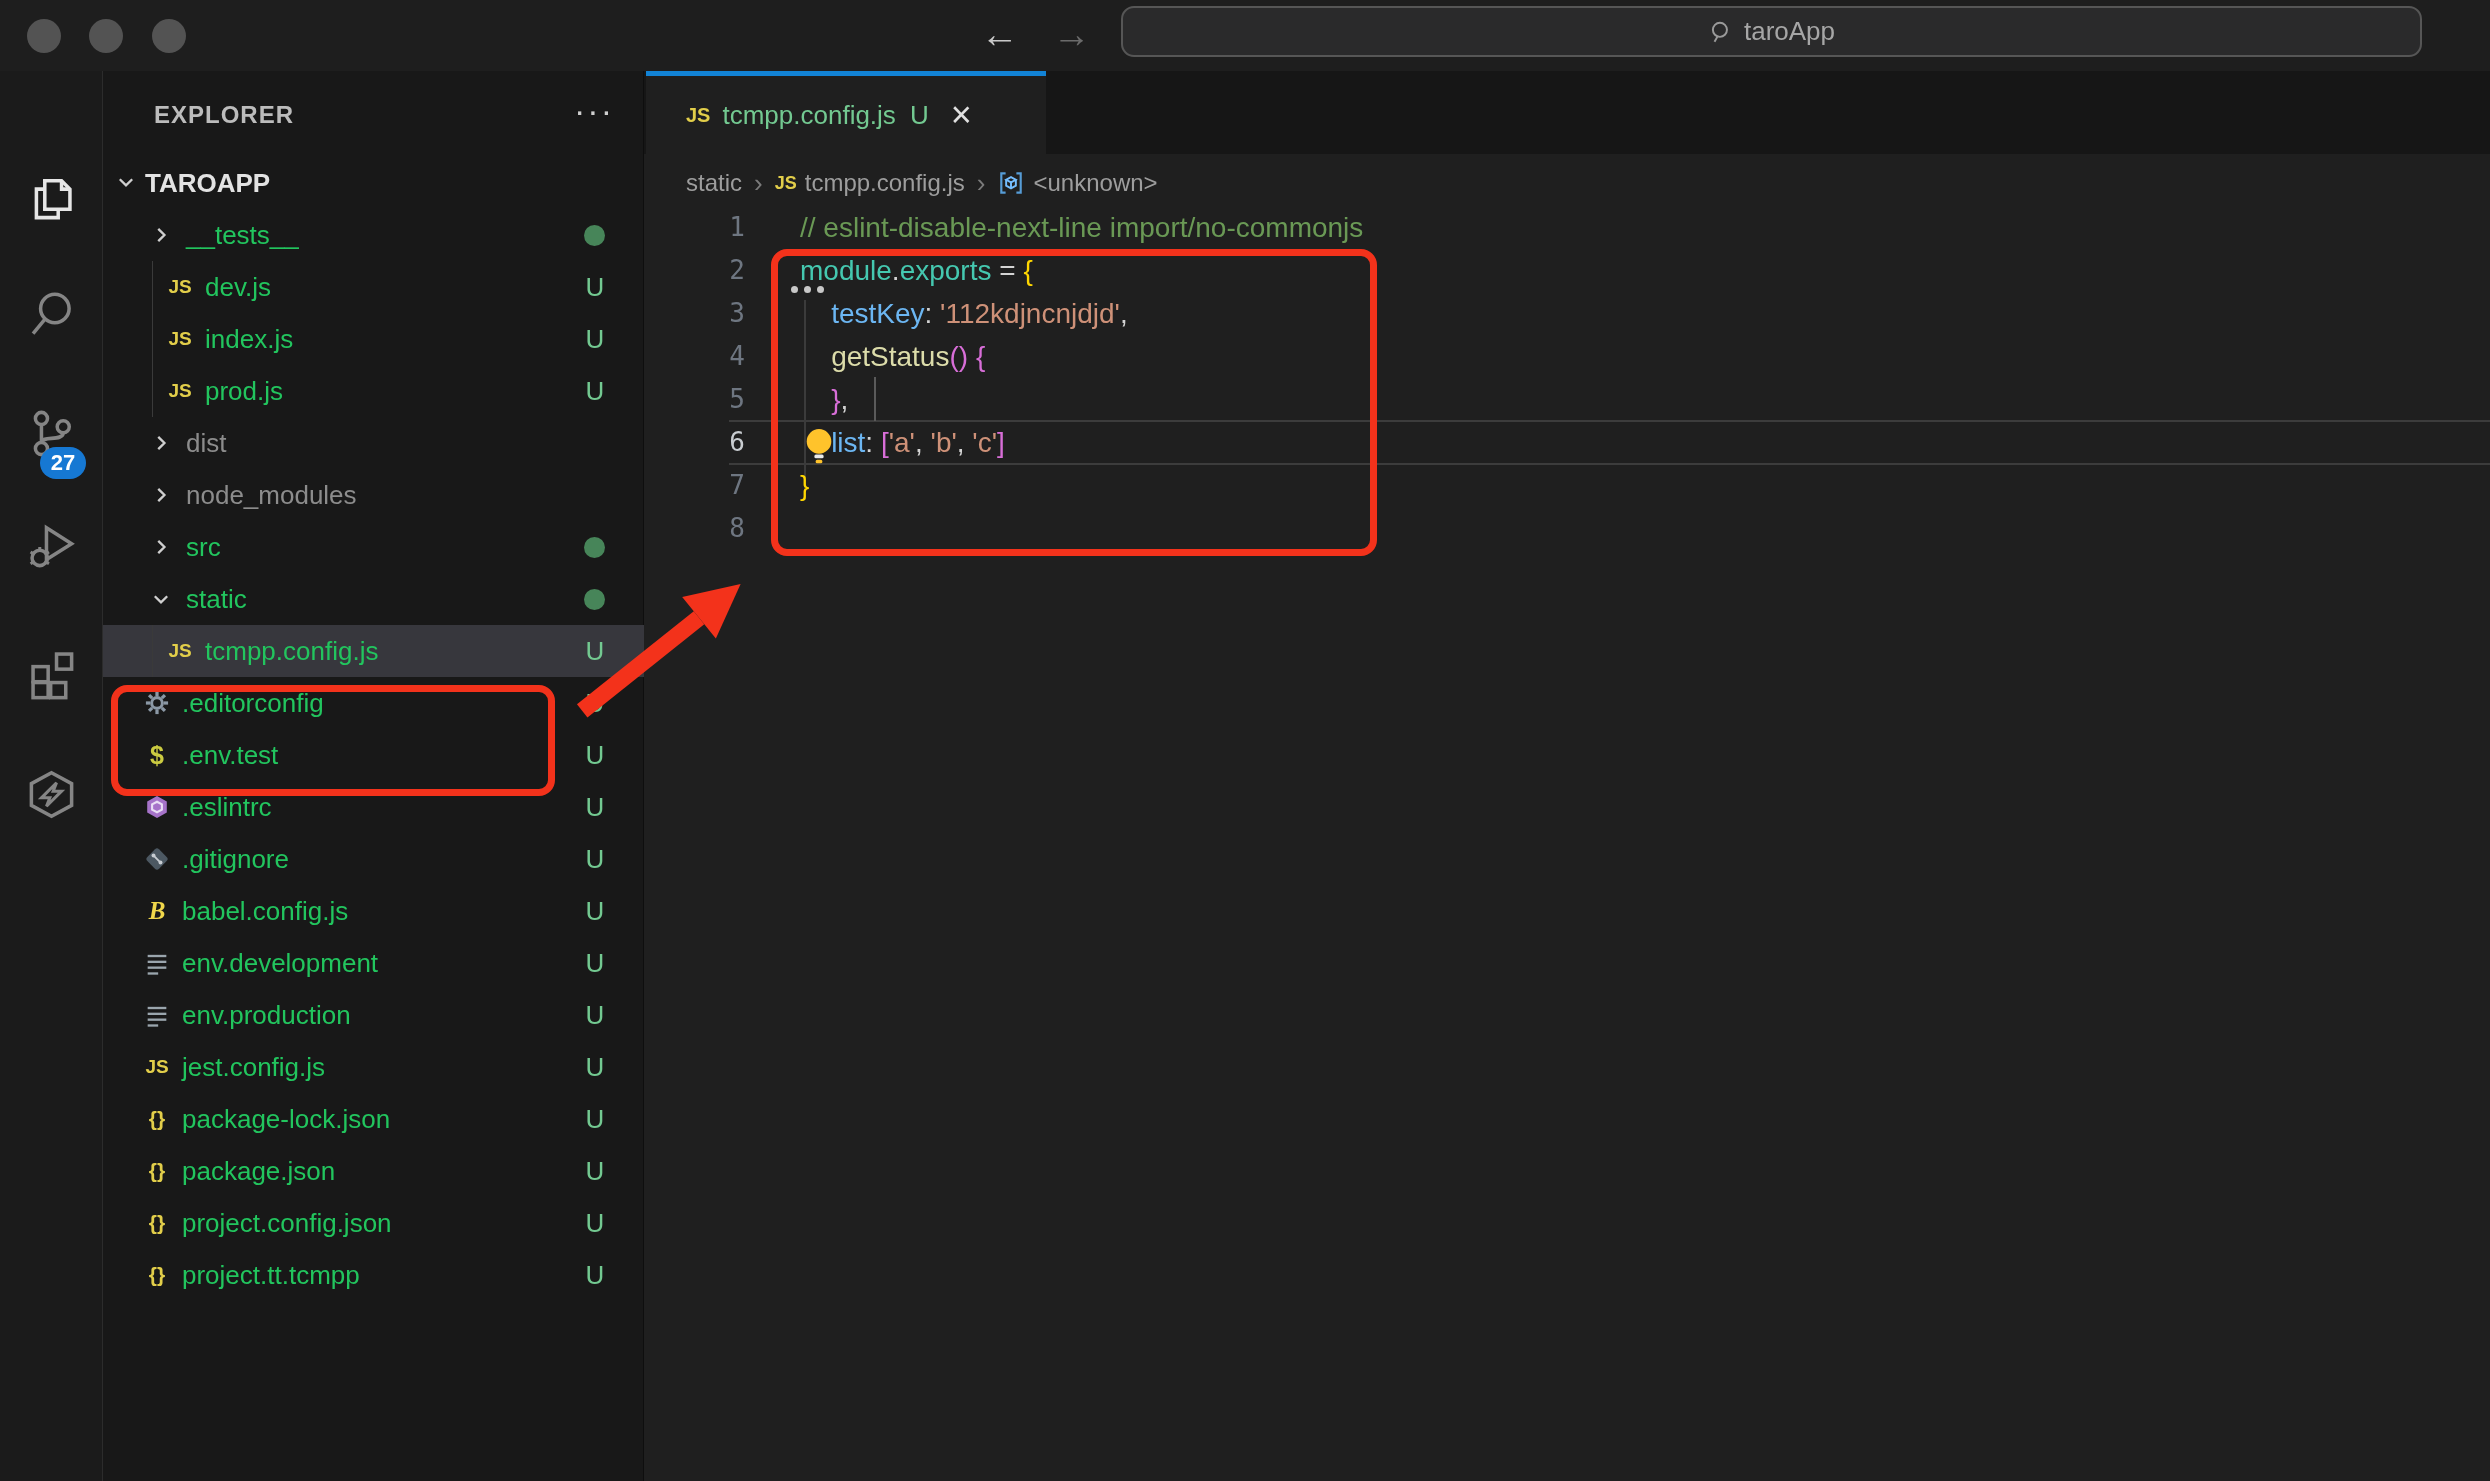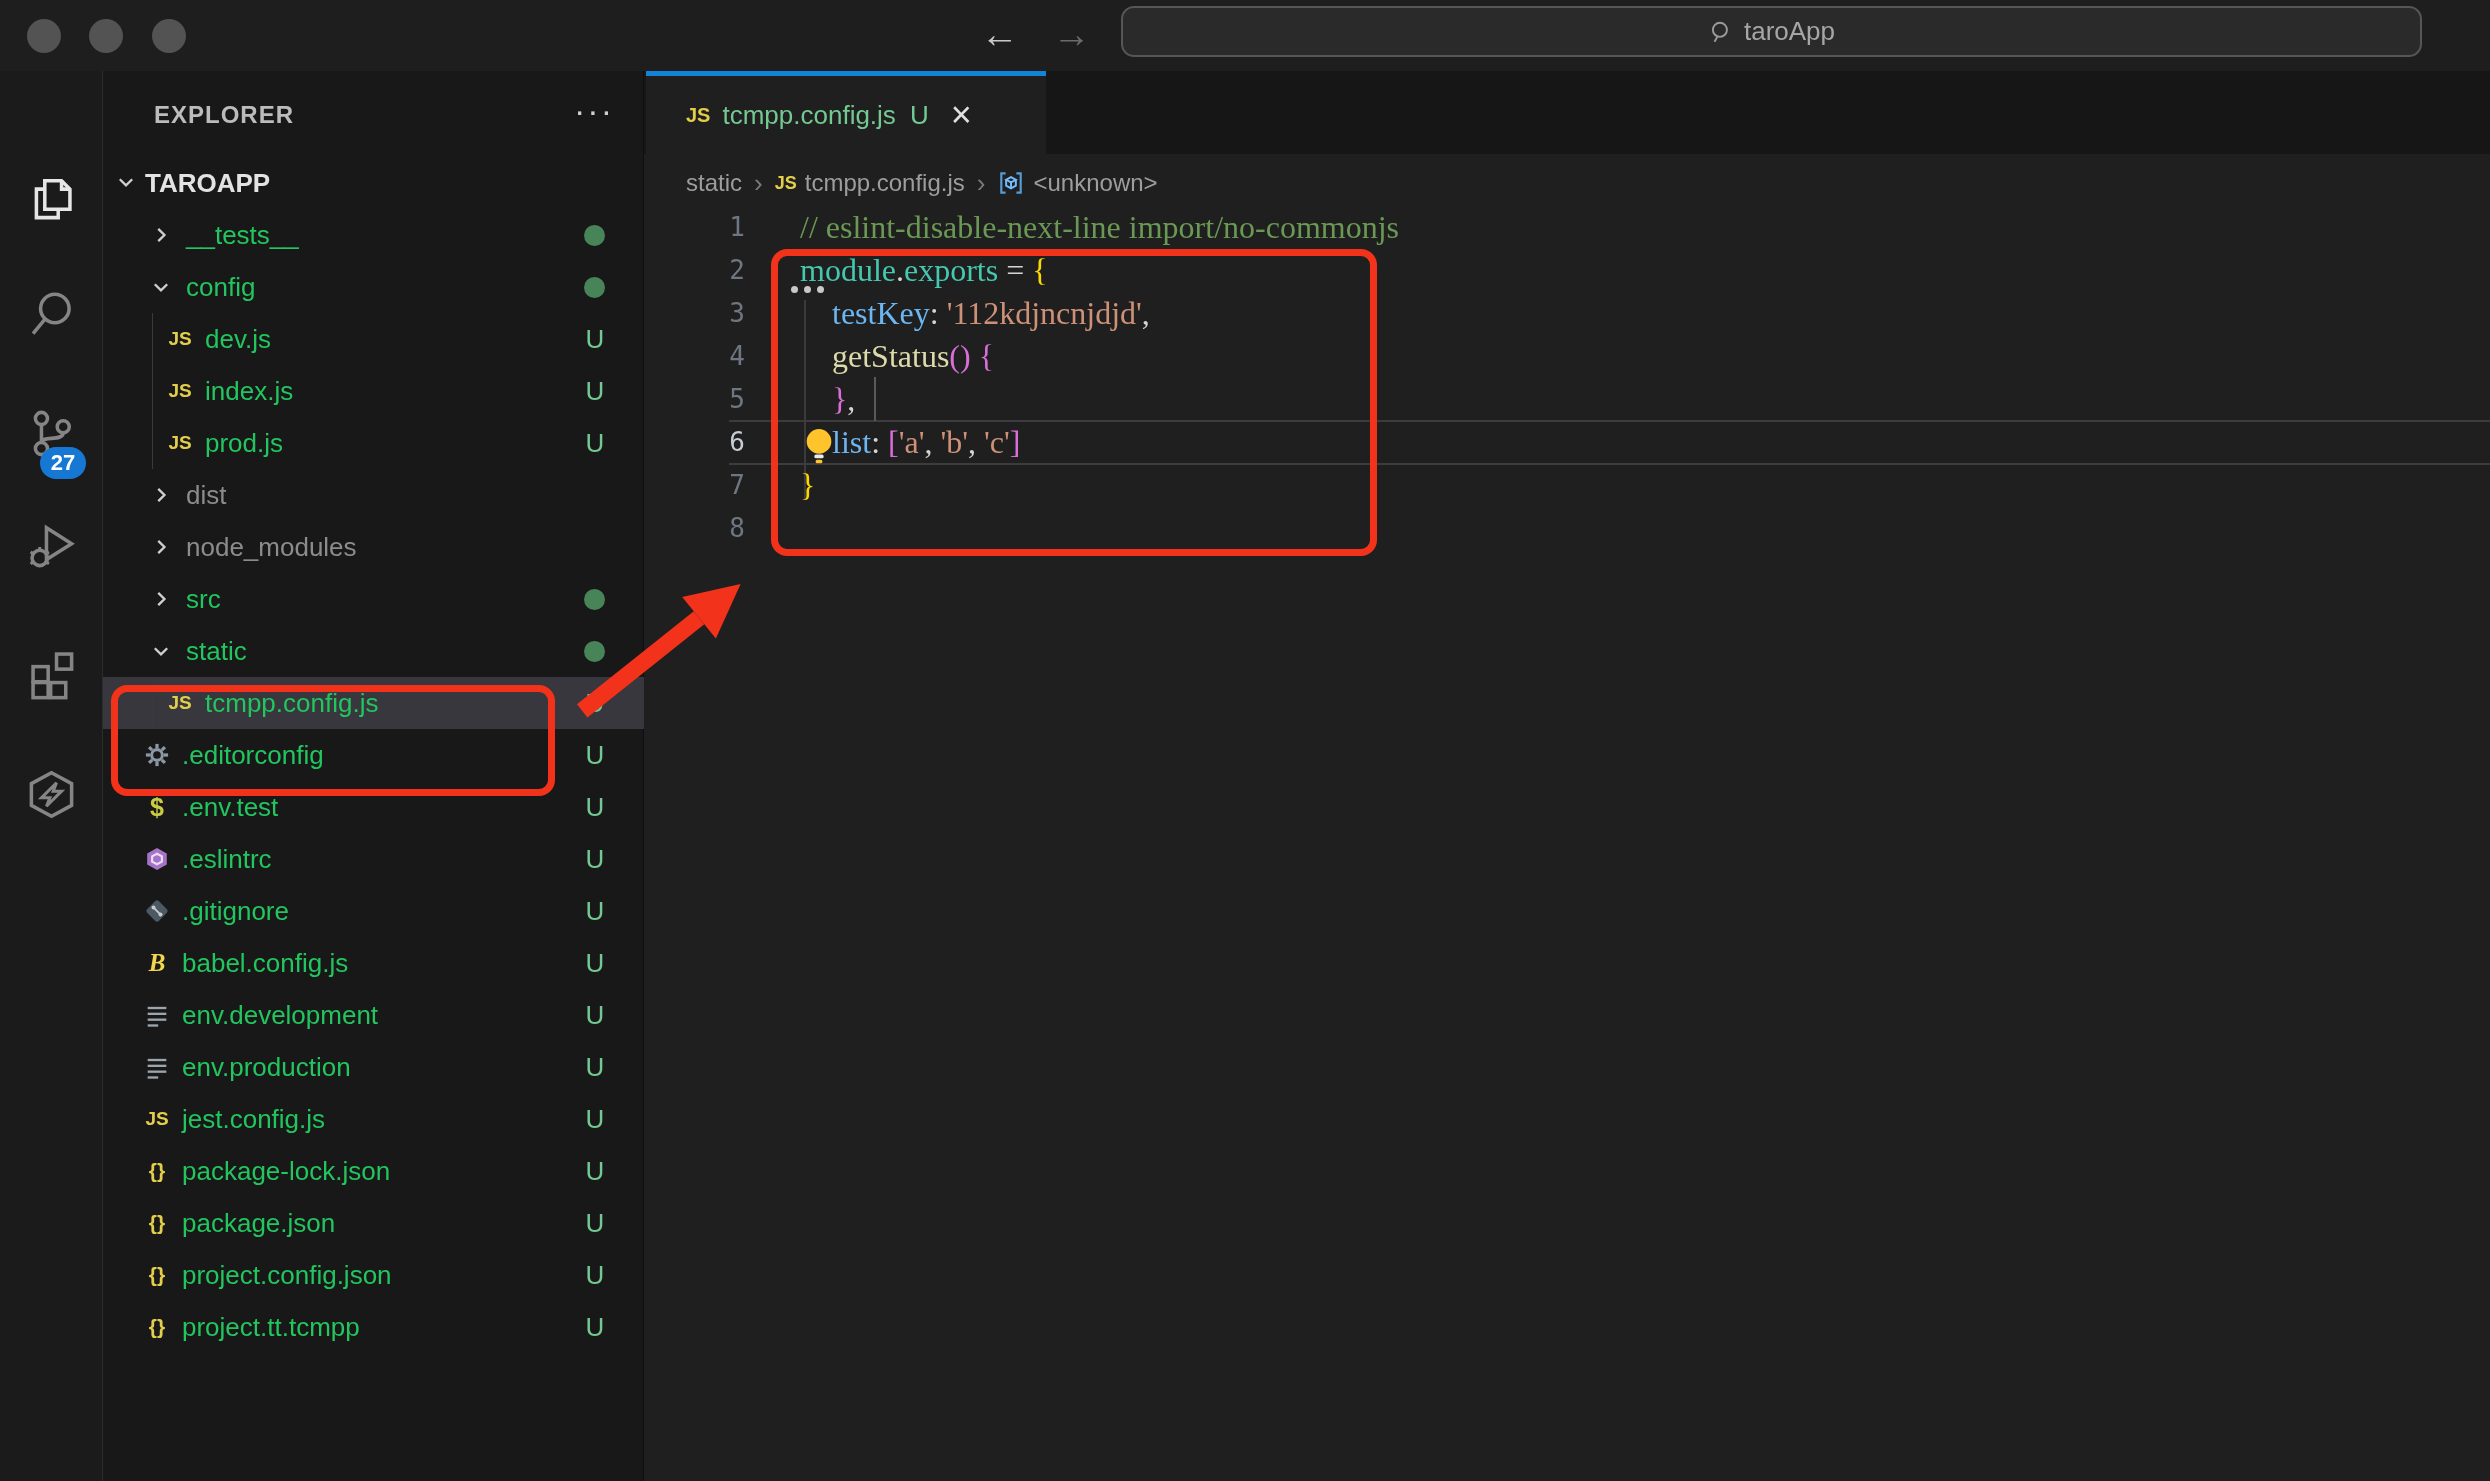--- a/index.html
+++ b/index.html
@@ -74,21 +74,21 @@
   .bc-sep { margin:0 12px; color:#7a7a7a; font-size:26px; }
   .bc-item { display:flex; align-items:center; gap:8px; }
   .bc-item .fi { font-size:18px; }
   .bc-item svg { width:28px; height:28px; }
   
   .code-area { position:absolute; left:0; top:135px; width:1847px; }
   .gutter { position:absolute; left:0; top:0; width:101px; text-align:right; }
   .ln { height:43px; line-height:43px; font-family:"DejaVu Sans Mono",monospace; font-size:26px; color:#6e7681; }
   .ln.current { color:#c9cdd1; }
   .code-lines { position:absolute; left:156px; top:0; }
-  .code-line { height:43px; line-height:43px; font-family:Liberation Serif, serif; font-size:32px; white-space:pre; }
+  .code-line { height:43px; line-height:43px; font-family:Liberation Sans, sans-serif; font-size:28px; white-space:pre; }
   .tk-comment{color:#6A9955} .tk-type{color:#45C8B0} .tk-punct{color:#D4D4D4}
   .tk-b1{color:#FFD700} .tk-b2{color:#D86ED8} .tk-prop{color:#6CB6F2}
   .tk-string{color:#CE9178} .tk-func{color:#DCDCAA} .tk-keyword{color:#C586C0}
   .current-line { position:absolute; left:85px; right:0; top:214px; height:45px; border-top:2px solid #3c3c3c; border-bottom:2px solid #3c3c3c; }
   .guide { position:absolute; width:2px; background:#3b3b3b; }
   .guide.g1 { left:160px; top:94px; height:200px; }
   .guide.g2 { left:230px; top:171px; height:44px; background:#5a5a5a; }
   .hint-dots { position:absolute; left:147px; top:80px; display:flex; gap:6px; }
   .hint-dots i { width:7px; height:7px; border-radius:50%; background:#c8c8c8; }
   .lightbulb { position:absolute; left:156px; top:220px; }
@@ -187,29 +187,20 @@
       <span class="root-label">TAROAPP</span>
     </div>
     <div class="tree" id="tree">
         <div class="tree-row lvl1">
           <span class="chev">
             <svg viewBox="0 0 16 16">
               <path d="M6 3.5 L10.5 8 L6 12.5"></path>
             </svg>
           </span>
           <span class="lbl c-green">__tests__</span>
-          <span class="row-dot"></span>
-        </div>
-        <div class="tree-row lvl1">
-          <span class="chev">
-            <svg viewBox="0 0 16 16">
-              <path d="M3.5 6 L8 10.5 L12.5 6"></path>
-            </svg>
-          </span>
-          <span class="lbl c-green">config</span>
           <span class="row-dot"></span>
         </div>
         <div class="tree-row lvl2">
           <span class="g"></span>
           <span class="ficon">
             <span class="fi">JS</span>
           </span>
           <span class="lbl c-green">dev.js</span>
           <span class="row-badge">U</span>
         </div>

